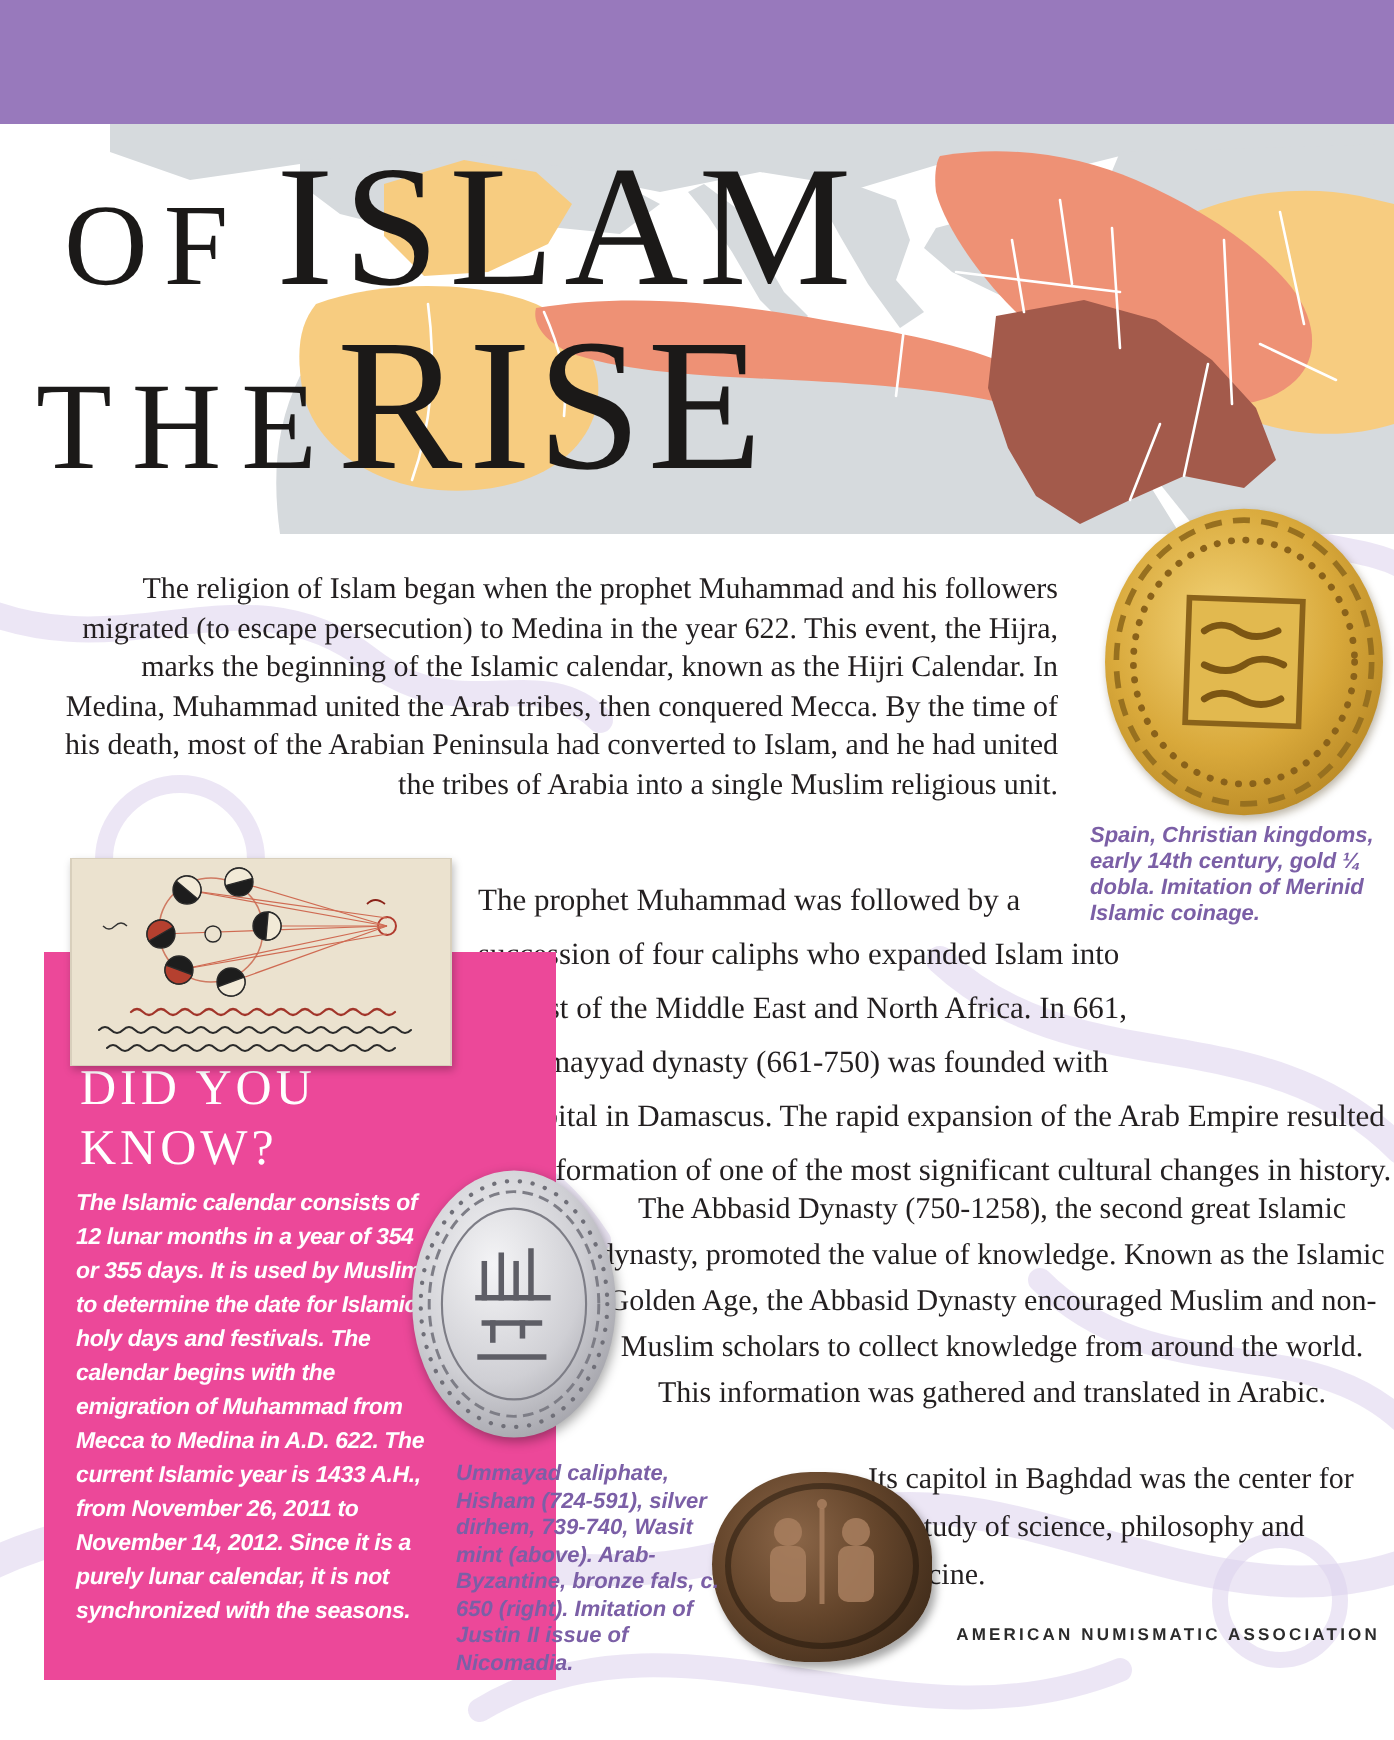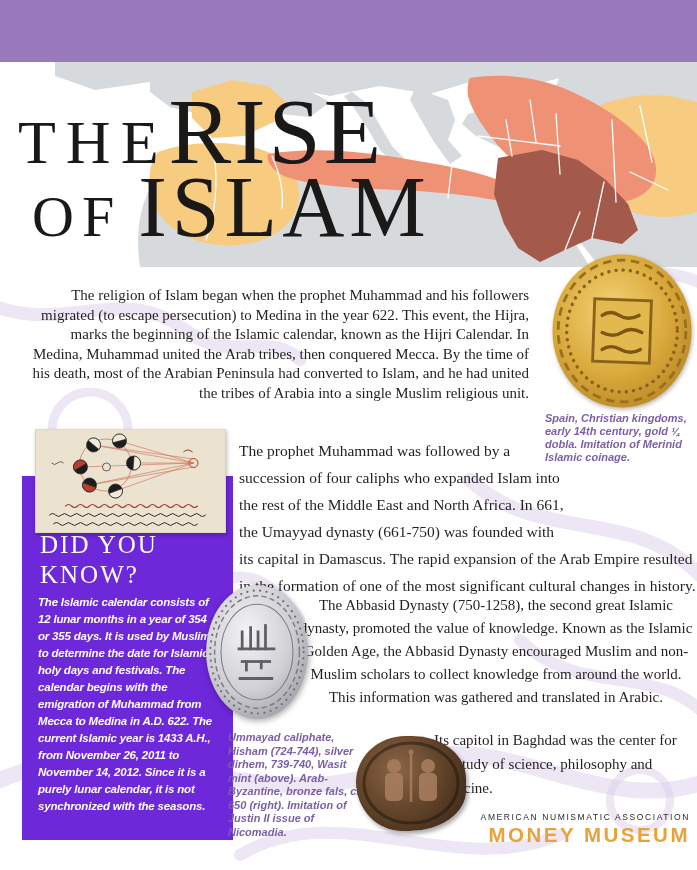--- a/index.html
+++ b/index.html
@@ -30,41 +30,41 @@
   .para-baghdad{position:absolute;left:434px;top:728px;width:262px;font-size:15px;line-height:24px;z-index:3;}
   
   .gold-coin{position:absolute;left:551px;top:253px;width:142px;height:156px;z-index:4;filter:drop-shadow(1px 2px 2px rgba(60,40,0,.35));}
   .gold-caption{position:absolute;left:545px;top:412px;width:150px;text-align:left;
     font-family:"Liberation Sans",sans-serif;font-style:italic;font-weight:bold;
     font-size:11px;line-height:13px;color:#7B5FA6;z-index:3;}
   
   .manuscript{position:absolute;left:35px;top:429px;width:191px;height:104px;z-index:5;
     box-shadow:1px 2px 4px rgba(0,0,0,.25);}
   
-  .dyk{position:absolute;left:22px;top:476px;width:211px;height:364px;background:#6d28d9;z-index:4;}
+  .dyk{position:absolute;left:22px;top:476px;width:211px;height:364px;background:#ec4899;z-index:4;padding-left:45px;}
   .dyk-heading{position:absolute;left:18px;top:54px;width:170px;color:#ffffff;
     font-size:25px;letter-spacing:2px;line-height:1.2;}
   .dyk-body{position:absolute;left:16px;top:118px;width:182px;color:#ffffff;
     font-family:"Liberation Sans",sans-serif;font-style:italic;font-weight:bold;
     font-size:11.5px;line-height:17px;letter-spacing:-0.2px;}
   
   .silver-coin{position:absolute;left:204px;top:582px;width:106px;height:140px;z-index:5;
     filter:drop-shadow(1px 2px 3px rgba(0,0,0,.35));}
   .silver-caption{position:absolute;left:228px;top:731px;width:138px;
     font-family:"Liberation Sans",sans-serif;font-style:italic;font-weight:bold;
     font-size:11px;line-height:13.5px;color:#7B5FA6;z-index:6;}
   
   .bronze-coin{position:absolute;left:356px;top:736px;width:110px;height:95px;z-index:5;
     border-radius:48% 52% 55% 45% / 52% 48% 45% 55%;
     background:radial-gradient(circle at 38% 35%, #8a6547, #64452b 45%, #46301d 78%, #332112 100%);
     box-shadow:2px 3px 4px rgba(0,0,0,.35);}
   
   .logo{position:absolute;right:7px;top:812px;text-align:right;z-index:3;
     font-family:"Liberation Sans",sans-serif;}
-  .logo-line1{font-size:8.5px;font-weight:normal;letter-spacing:1.6px;color:#2b2b2b;margin-left:46px;}
+  .logo-line1{font-size:8.5px;font-weight:bold;letter-spacing:1.6px;color:#2b2b2b;margin-left:46px;}
   .logo-line2{font-size:20.5px;font-weight:bold;letter-spacing:2.5px;color:#E8A23B;margin-top:1px;}
 </style>
 </head>
 <body>
 
 <div class="page">
 
   <svg class="watermark" viewBox="0 0 697 870" aria-hidden="true">
     <g fill="none" stroke="#DDD2EC" stroke-opacity="0.55" stroke-linecap="round">
       <path d="M-20,300 C60,340 120,280 185,330 C230,365 270,330 300,360" stroke-width="13"></path>
@@ -115,27 +115,27 @@
         <path d="M640,44 L652,100"></path>
         <path d="M630,110 L668,128"></path>
         <path d="M604,120 L592,176"></path>
         <path d="M565,188 L580,150"></path>
         <path d="M214,90 C218,120 216,150 206,178"></path>
       </g>
     </svg>
   </div>
 
   <div class="title">
+    <div class="line line2">
+      <span class="t-small2">OF</span>
+      <span class="t-large2">ISLAM</span>
+    </div>
     <div class="line">
       <span class="t-small">THE</span>
       <span class="t-large">RISE</span>
-    </div>
-    <div class="line line2">
-      <span class="t-small2">OF</span>
-      <span class="t-large2">ISLAM</span>
     </div>
   </div>
 
   <div class="intro">The religion of Islam began when the prophet Muhammad and his followers migrated (to escape persecution) to Medina in the year 622. This event, the Hijra, marks the beginning of the Islamic calendar, known as the Hijri Calendar. In Medina, Muhammad united the Arab tribes, then conquered Mecca. By the time of his death, most of the Arabian Peninsula had converted to Islam, and he had united the tribes of Arabia into a single Muslim religious unit.</div>
 
   <div class="gold-coin">
     <svg viewBox="0 0 100 110" width="142" height="156">
       <defs>
         <radialGradient id="goldGrad" cx="42%" cy="38%" r="75%">
           <stop offset="0%" stop-color="#f3d479"></stop>
@@ -232,36 +232,35 @@
           <path d="M58,40 V62"></path>
         <path d="M33,62 H66"></path>
         <path d="M36,74 H62"></path>
           <path d="M40,74 V82"></path>
           <path d="M54,74 V80"></path>
         <path d="M34,90 H64"></path>
       </g>
     </svg>
   </div>
 
-  <div class="silver-caption">Ummayad caliphate, Hisham (724-744), silver dirhem, 739-740, Wasit mint (above). Arab-Byzantine, bronze fals, c. 650 (right). Imitation of Justin II issue of Nicomadia.</div>
+  <div class="silver-caption">Ummayad caliphate, Hisham (724-591), silver dirhem, 739-740, Wasit mint (above). Arab-Byzantine, bronze fals, c. 650 (right). Imitation of Justin II issue of Nicomadia.</div>
 
   <div class="bronze-coin">
     <svg viewBox="0 0 110 95" width="110" height="95">
       <ellipse cx="55" cy="47" rx="47" ry="40" fill="none" stroke="rgba(25,15,7,0.45)" stroke-width="3"></ellipse>
       <g fill="#a97f5f" opacity="0.85">
         <circle cx="38" cy="30" r="7"></circle>
         <rect x="29" y="37" width="18" height="28" rx="5"></rect>
         <circle cx="72" cy="30" r="7"></circle>
         <rect x="63" y="37" width="18" height="28" rx="5"></rect>
       </g>
       <line x1="55" y1="18" x2="55" y2="66" stroke="#a97f5f" stroke-width="2.5" opacity="0.85"></line>
       <circle cx="55" cy="16" r="2.5" fill="#a97f5f" opacity="0.85"></circle>
     </svg>
   </div>
 
   <div class="para-baghdad">Its capitol in Baghdad was the center for the study of science, philosophy and medicine.</div>
 
   <div class="logo">
     <div class="logo-line1">AMERICAN NUMISMATIC ASSOCIATION</div>
-    <div class="logo-line2">MONEY MUSEUM</div>
   </div>
 
 </div>
 
 </body></html>

